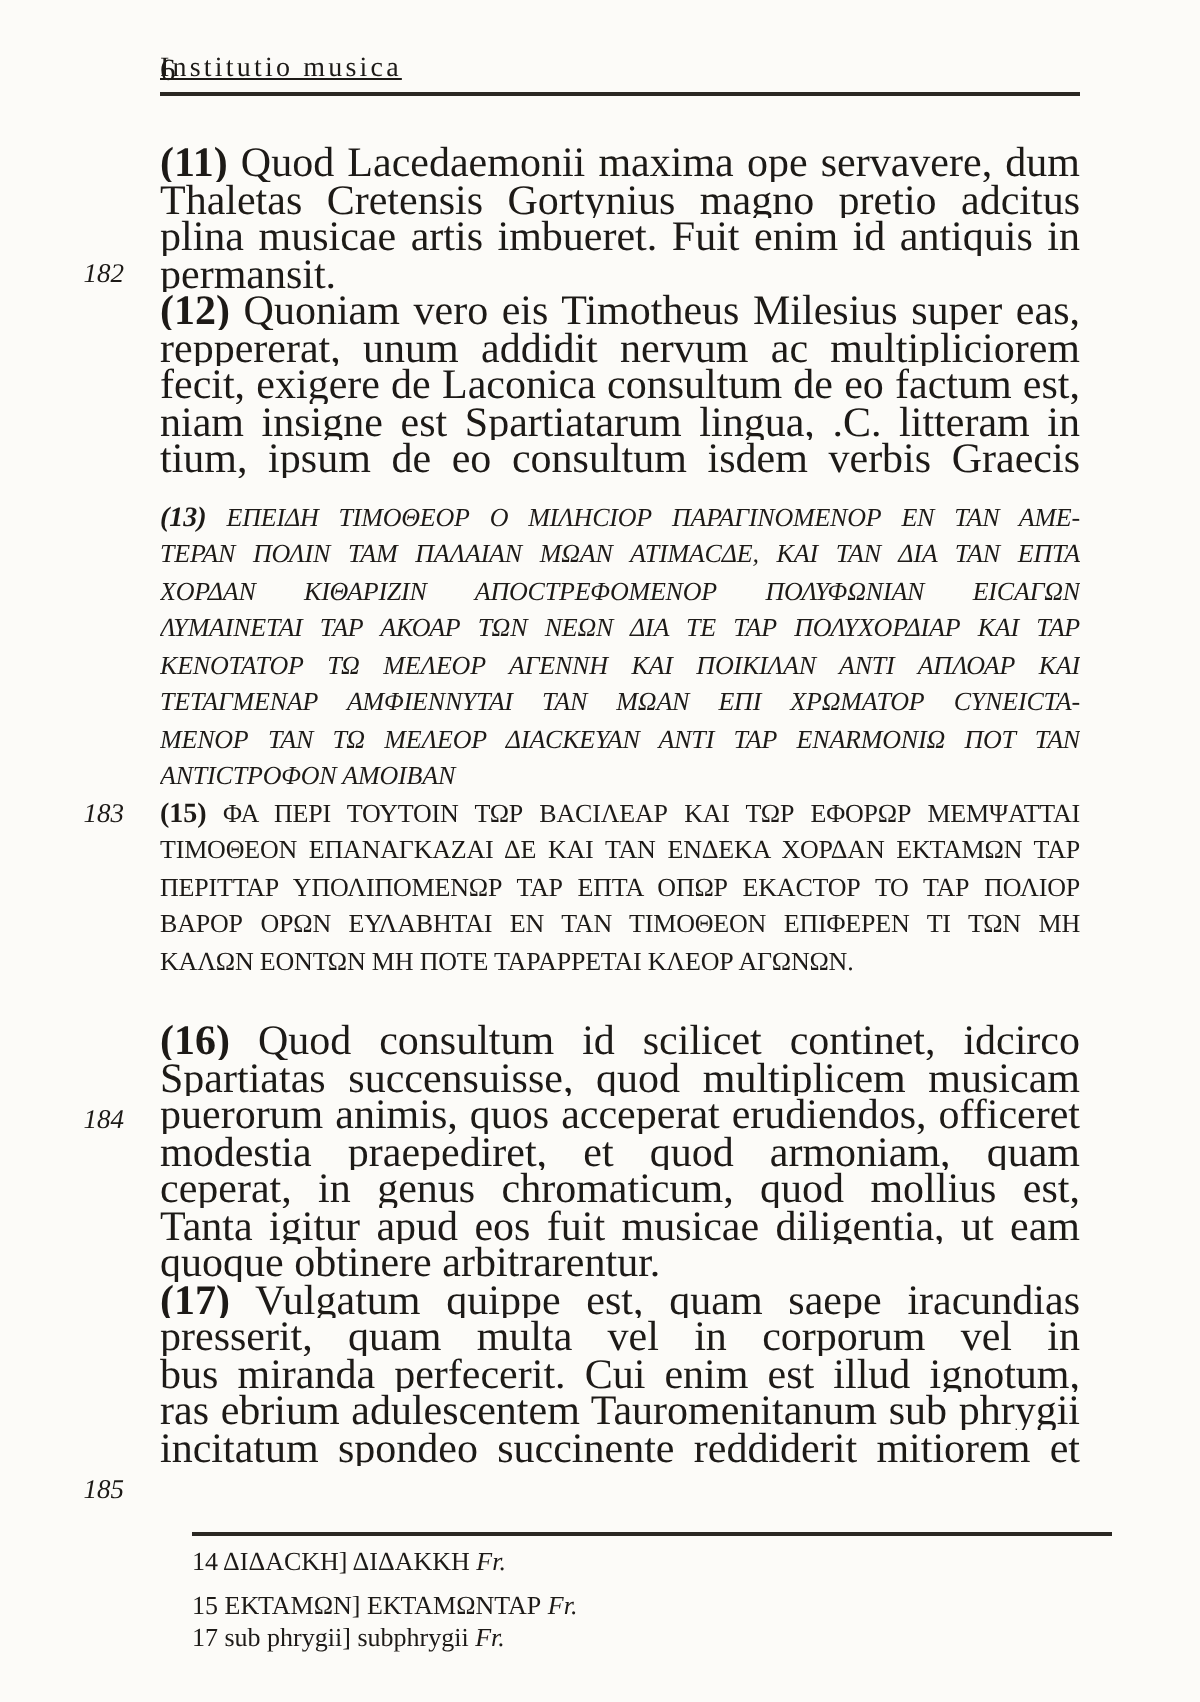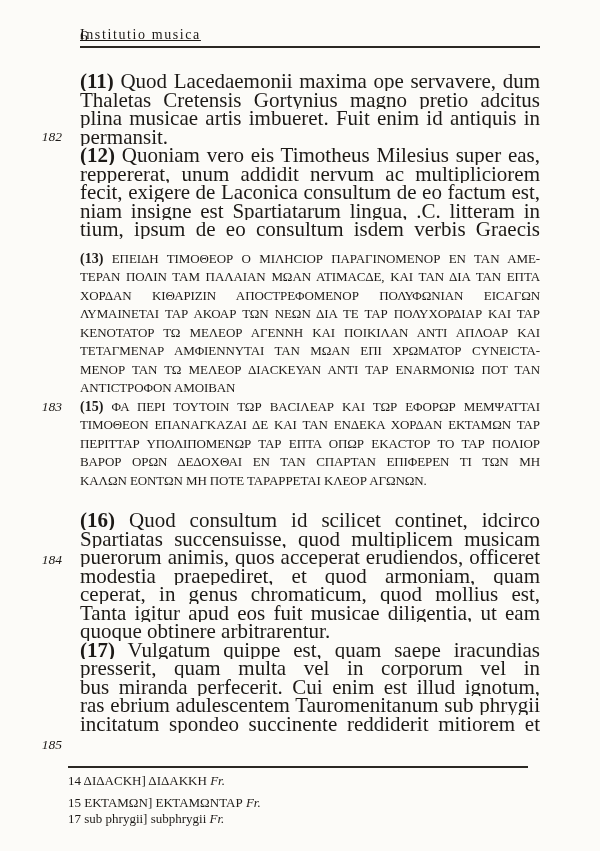--- a/index.html
+++ b/index.html
@@ -17,30 +17,30 @@
   .rtitle{ position:absolute; left:0; right:0; top:0; text-align:left;
            font-size:14px; letter-spacing:1.6px;text-decoration:underline; }
   .hrule { position:absolute; top:46px; left:80px; width:460px; height:2px; background:#2b2823; }
 
   .mn { position:absolute; left:30px; width:32px; text-align:right;
         font-style:italic; font-size:13.5px; line-height:18.5px; }
   .mn-0 { top:128px; } .mn-1 { top:398px; } .mn-2 { top:551px; } .mn-3 { top:736px; }
 
   .textblock { position:absolute; top:72px; left:80px; width:460px; }
   .para { margin:0; }
-  .para.gap-large { margin-top:11px; }
+  .para.gap-large { margin-top:11px;font-style:italic; }
   .para.gap-small { margin-top:21px; }
   .ln { font-size:21px; line-height:18.5px; height:18.5px; overflow:hidden;
         text-align:justify; text-align-last:justify; }
   .ln.last { text-align-last:left; }
   .para b { font-weight:700; }
   .para.greek .ln { font-size:13px; letter-spacing:-0.1px; }
   .para.greek b { font-size:14px; letter-spacing:0; }
 
-  .fnblock { position:absolute; left:68px; top:766px; width:460px; }
+  .fnblock { position:absolute; left:96px; top:766px; width:460px; }
   .fnrule  { height:1.5px; background:#2b2823; margin-bottom:5px; }
   .fnline  { font-size:13px; line-height:16px; }
   .fnline.sp { margin-bottom:6px; }
   .fnsrc   { font-style:italic; }
 </style>
 </head>
 <body>
 
 <div class="page">
 
@@ -76,21 +76,21 @@
         <div class="ln">ΛΥΜΑΙΝΕΤΑΙ ΤΑΡ ΑΚΟΑΡ ΤΩΝ ΝΕΩΝ ΔΙΑ ΤΕ ΤΑΡ ΠΟΛΥΧΟΡΔΙΑΡ ΚΑΙ ΤΑΡ</div>
         <div class="ln">ΚΕΝΟΤΑΤΟΡ ΤΩ ΜΕΛΕΟΡ ΑΓΕΝΝΗ ΚΑΙ ΠΟΙΚΙΛΑΝ ΑΝΤΙ ΑΠΛΟΑΡ ΚΑΙ</div>
         <div class="ln">ΤΕΤΑΓΜΕΝΑΡ ΑΜΦΙΕΝΝΥΤΑΙ ΤΑΝ ΜΩΑΝ ΕΠΙ ΧΡΩΜΑΤΟΡ CΥΝΕΙCΤΑ-</div>
         <div class="ln">ΜΕΝΟΡ ΤΑΝ ΤΩ ΜΕΛΕΟΡ ΔΙΑCΚΕΥΑΝ ΑΝΤΙ ΤΑΡ ΕΝΑRΜΟΝΙΩ ΠΟΤ ΤΑΝ</div>
         <div class="ln last">ΑΝΤΙCΤΡΟΦΟΝ ΑΜΟΙΒΑΝ</div>
       </div>
       <div class="para greek">
         <div class="ln"><b>(15)</b> ΦΑ ΠΕΡΙ ΤΟΥΤΟΙΝ ΤΩΡ ΒΑCΙΛΕΑΡ ΚΑΙ ΤΩΡ ΕΦΟΡΩΡ ΜΕΜΨΑΤΤΑΙ</div>
         <div class="ln">ΤΙΜΟΘΕΟΝ ΕΠΑΝΑΓΚΑΖΑΙ ΔΕ ΚΑΙ ΤΑΝ ΕΝΔΕΚΑ ΧΟΡΔΑΝ ΕΚΤΑΜΩΝ ΤΑΡ</div>
         <div class="ln">ΠΕΡΙΤΤΑΡ ΥΠΟΛΙΠΟΜΕΝΩΡ ΤΑΡ ΕΠΤΑ ΟΠΩΡ ΕΚΑCΤΟΡ ΤΟ ΤΑΡ ΠΟΛΙΟΡ</div>
-        <div class="ln">ΒΑΡΟΡ ΟΡΩΝ ΔΕΔΟΧΘΑΙ ΕΝ ΤΑΝ CΠΑΡΤΑΝ ΕΠΙΦΕΡΕΝ ΤΙ ΤΩΝ ΜΗ</div>
+        <div class="ln">ΒΑΡΟΡ ΟΡΩΝ ΕΥΛΑΒΗΤΑΙ ΕΝ ΤΑΝ ΤΙΜΟΘΕΟΝ ΕΠΙΦΕΡΕΝ ΤΙ ΤΩΝ ΜΗ</div>
         <div class="ln last">ΚΑΛΩΝ ΕΟΝΤΩΝ ΜΗ ΠΟΤΕ ΤΑΡΑΡΡΕΤΑΙ ΚΛΕΟΡ ΑΓΩΝΩΝ.</div>
       </div>
       <div class="para gap-small">
         <div class="ln"><b>(16)</b> Quod consultum id scilicet continet, idcirco Timotheo Milesio</div>
         <div class="ln">Spartiatas succensuisse, quod multiplicem musicam reddens</div>
         <div class="ln">puerorum animis, quos acceperat erudiendos, officeret et a virtutis</div>
         <div class="ln">modestia praepediret, et quod armoniam, quam modestam sus-</div>
         <div class="ln">ceperat, in genus chromaticum, quod mollius est, invertisset.</div>
         <div class="ln">Tanta igitur apud eos fuit musicae diligentia, ut eam animos</div>
         <div class="ln last">quoque obtinere arbitrarentur.</div>

